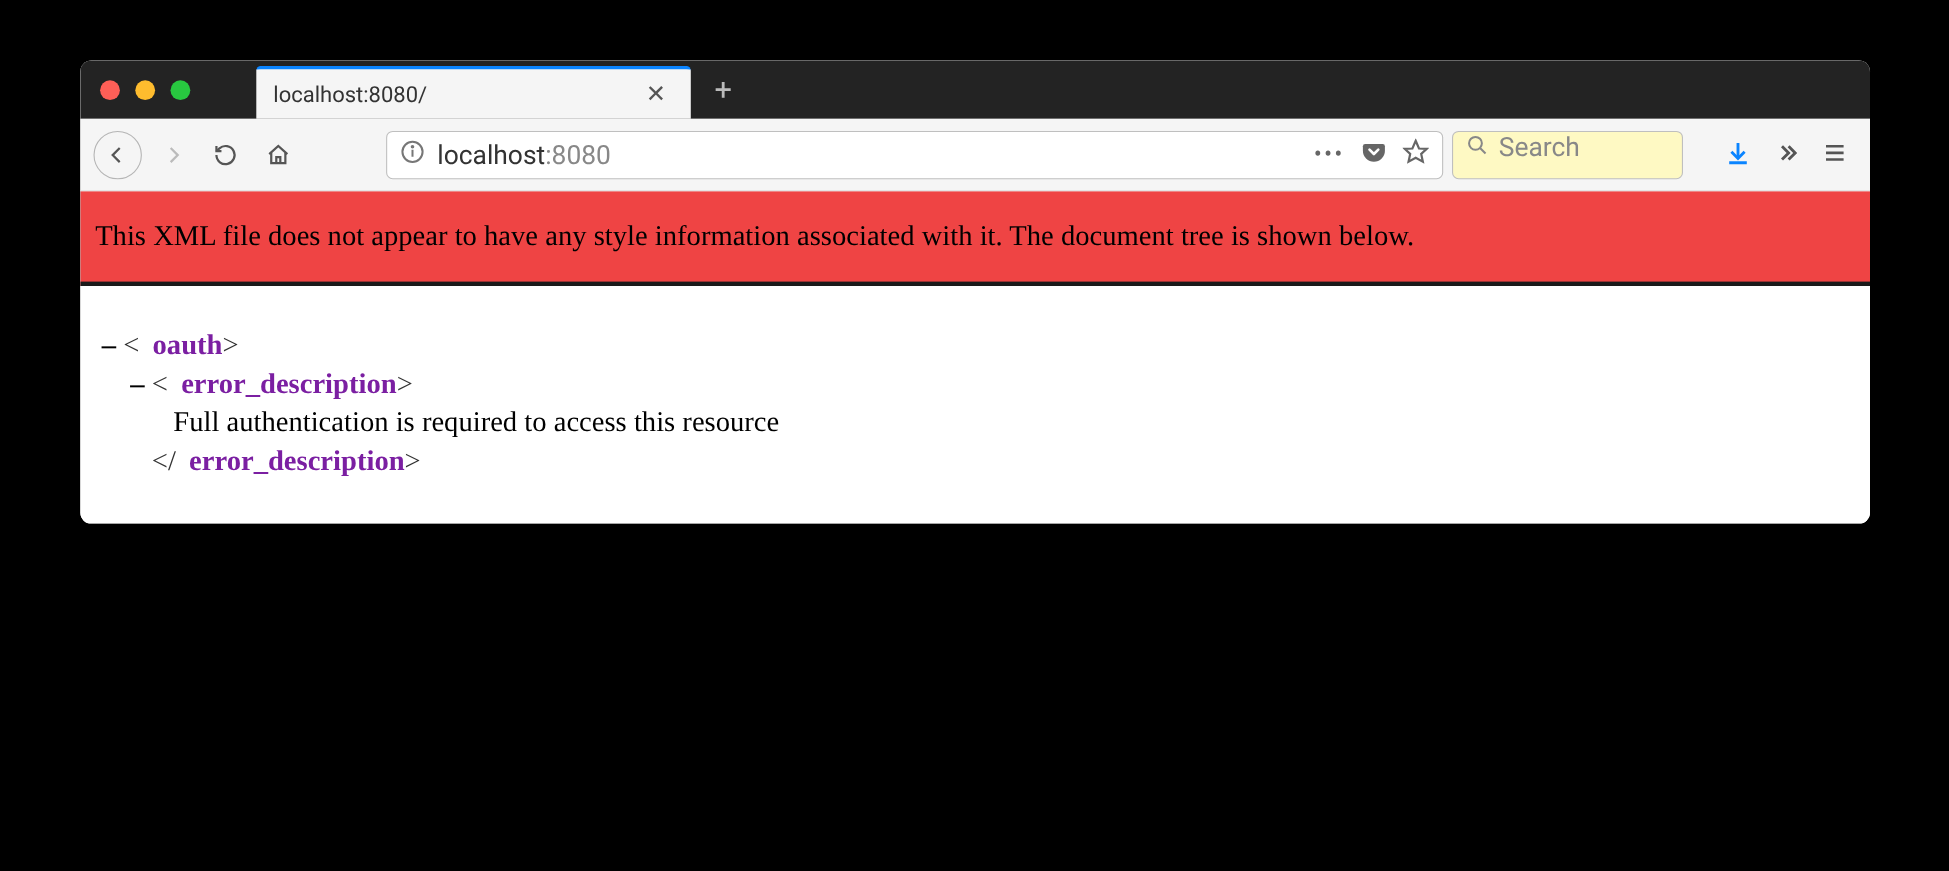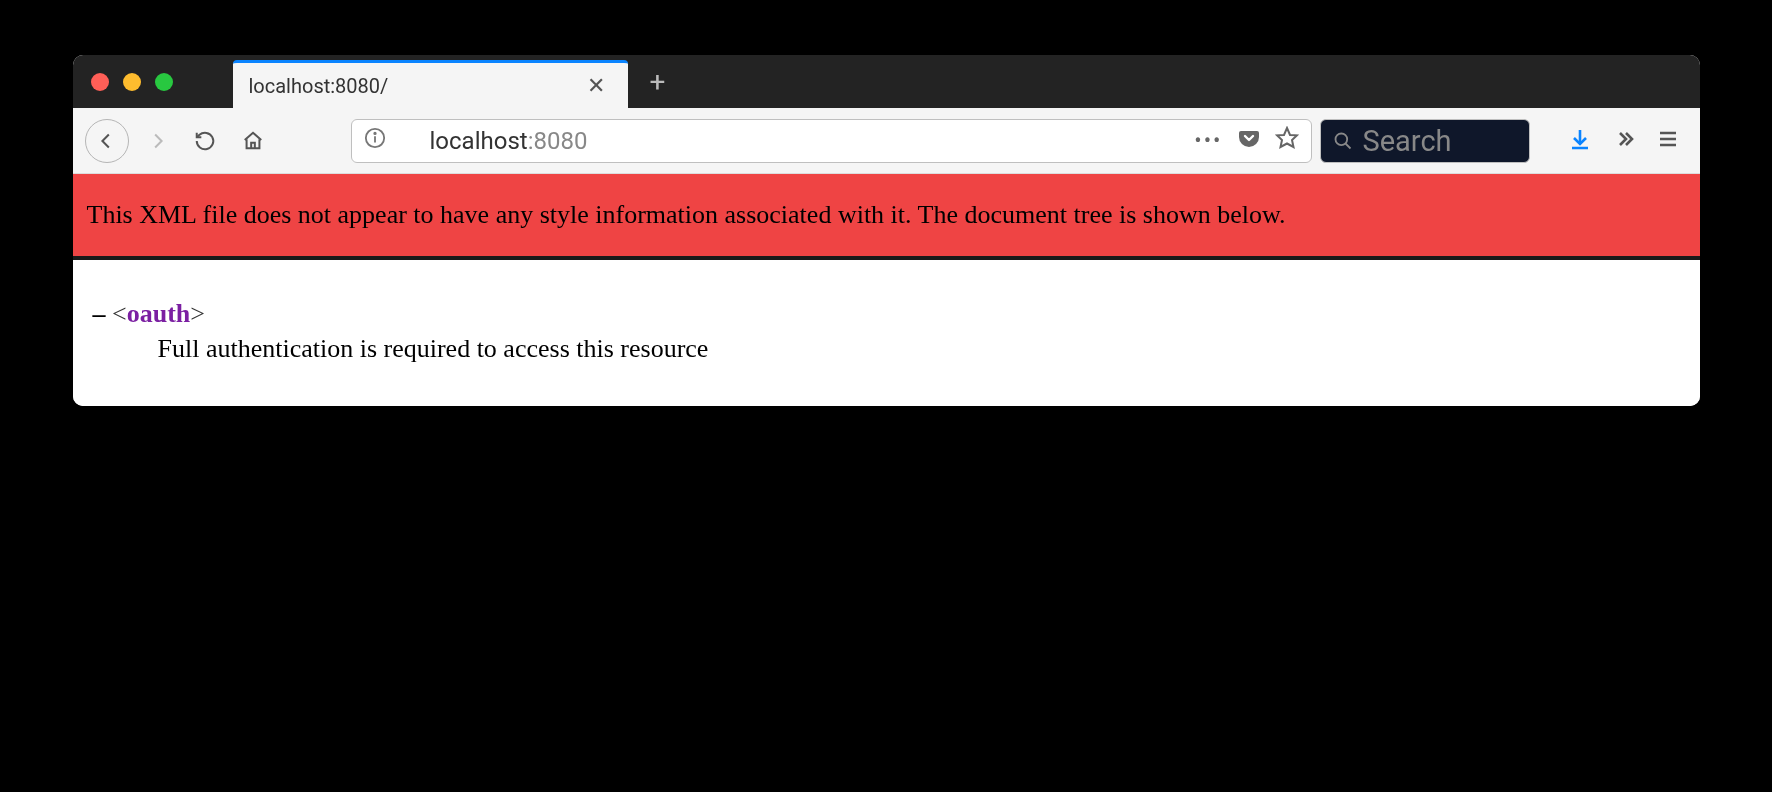--- a/index.html
+++ b/index.html
@@ -98,35 +98,34 @@
     border: 1px solid #bfbfbf;
     border-radius: 6px;
     display: flex;
     align-items: center;
     padding: 0 12px;
     gap: 12px;
     font-size: 24px;
     margin-left: 70px;
   }
   .urlbar .info-icon { color: #777; }
-  .url-text { flex: 1; color: #333; margin-left: 32px; }
+  .url-text { flex: 1; color: #333; }
   .url-text .port { color: #888; }
   .urlbar-icons { display: flex; gap: 14px; align-items: center; color: #666; }
   .searchbar {
     width: 210px;
     height: 44px;
-    background: #0f172a;
+    background: #fef9c3;
     border: 1px solid #bfbfbf;
     border-radius: 6px;
     display: flex;
-    align-items: center;
     padding: 0 12px;
     gap: 10px;
     color: #888;
-    font-size: 29px;
+    font-size: 24px;
   }
   .toolbar-right {
     display: flex;
     align-items: center;
     gap: 20px;
     margin-left: 30px;
     margin-right: 8px;
   }
   .toolbar-right .dl-icon { color: #0a84ff; }
   .toolbar-right svg { width: 24px; height: 24px; }
@@ -139,21 +138,21 @@
     border-bottom: 4px solid #1a1a1a;
   }
   .xml-view {
     background: #fff;
     padding: 36px 20px 40px 20px;
     font-family: Georgia, "Times New Roman", serif;
     font-size: 26px;
     line-height: 1.35;
   }
   .xml-line { white-space: pre; }
-  .tag-name { color: #7b1fa2; font-weight: bold; }
+  .tag-name { color: #7b1fa2; font-weight: bold; margin-left: 12px; }
   .angle { color: #333; }
   .collapse-marker { color: #000; font-weight: bold; }
   .text-content { color: #000000; }
 </style>
 </head>
 <body>
 
 <div class="window">
 
   <div class="titlebar">
@@ -252,16 +251,18 @@
             <line x1="4" y1="18" x2="20" y2="18"></line>
           </svg>
       </span>
     </div>
   </div>
 
   <div class="message-bar">This XML file does not appear to have any style information associated with it. The document tree is shown below.</div>
 
   <div class="xml-view">
     <div class="xml-line"><span class="collapse-marker">–</span> <span class="angle">&lt;</span><span class="tag-name">oauth</span><span class="angle">&gt;</span></div>
+    <div class="xml-line">    <span class="collapse-marker">–</span> <span class="angle">&lt;</span><span class="tag-name">error_description</span><span class="angle">&gt;</span></div>
     <div class="xml-line">          <span class="text-content">Full authentication is required to access this resource</span></div>
+    <div class="xml-line">       <span class="angle">&lt;/</span><span class="tag-name">error_description</span><span class="angle">&gt;</span></div>
   </div>
 
 </div>
 
 </body></html>

